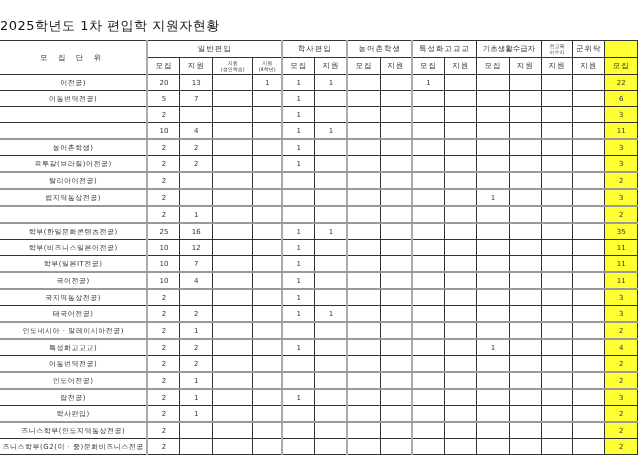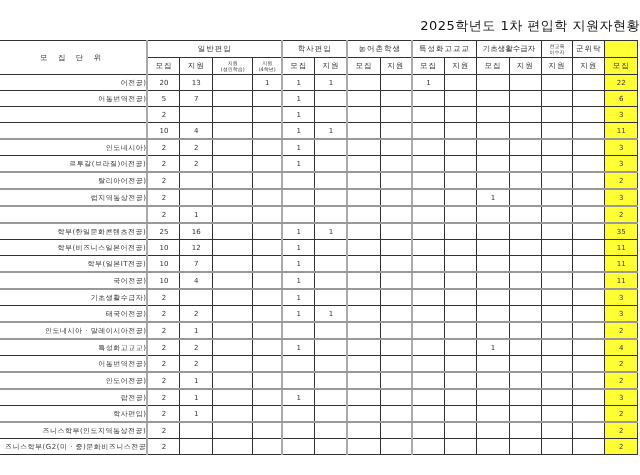--- a/index.html
+++ b/index.html
@@ -1,27 +1,27 @@
 <!DOCTYPE html>
 <html><head>
 <meta charset="utf-8">
 <style>
   html, body { margin:0; padding:0; background:#ffffff; }
   body { width:640px; height:475px; overflow:hidden; position:relative;
          font-family: "DejaVu Sans", sans-serif; color:#222; }
-  .title { position:absolute; top:17px; left:0; width:640px; text-align:right;
+  .title { position:absolute; top:17px; left:0; width:640px; text-align:left;
            font-size:13px; letter-spacing:0.5px; color:#111; }
   table { position:absolute; top:40px; left:-2px; border-collapse:collapse;
           table-layout:fixed; font-size:7px; }
   td, th { border:1px solid #333; padding:0; text-align:center; overflow:hidden;
            white-space:nowrap; font-weight:normal; color:#333; }
   th { height:16px; font-size:7.5px; letter-spacing:1px;margin-top:38px; }
   th.small { font-size:5px; line-height:6px; letter-spacing:0; }
   td { height:15px; }
-  td.label { text-align:right; padding-left:1px; letter-spacing:0.5px; font-size:7px; }
+  td.label { text-align:center; padding-left:1px; letter-spacing:0.5px; font-size:7px; }
   .yellow { background:#ffff33; }
   .thickb { border-bottom:2px solid #999; }
   .grayl { border-left:2px solid #aaa; }
 </style>
 </head>
 <body>
 
 <div class="title">2025학년도 1차 편입학 지원자현황</div>
 
 <table>
@@ -143,21 +143,21 @@
         <td class="thickb"></td>
         <td class="grayl thickb"></td>
         <td class="thickb"></td>
         <td class="thickb"></td>
         <td class="thickb"></td>
         <td class="thickb"></td>
         <td class="thickb"></td>
         <td class="yellow thickb">11</td>
       </tr>
       <tr>
-        <td class="label">인도네시아)</td>
+        <td class="label">농어촌학생)</td>
         <td class="grayl">2</td>
         <td class="">2</td>
         <td class=""></td>
         <td class=""></td>
         <td class="grayl">1</td>
         <td class=""></td>
         <td class="grayl"></td>
         <td class=""></td>
         <td class="grayl"></td>
         <td class=""></td>
@@ -305,21 +305,21 @@
         <td class="thickb"></td>
         <td class="grayl thickb"></td>
         <td class="thickb"></td>
         <td class="thickb"></td>
         <td class="thickb"></td>
         <td class="thickb"></td>
         <td class="thickb"></td>
         <td class="yellow thickb">11</td>
       </tr>
       <tr>
-        <td class="label">기초생활수급자)</td>
+        <td class="label">국지역통상전공)</td>
         <td class="grayl">2</td>
         <td class=""></td>
         <td class=""></td>
         <td class=""></td>
         <td class="grayl">1</td>
         <td class=""></td>
         <td class="grayl"></td>
         <td class=""></td>
         <td class="grayl"></td>
         <td class=""></td>

